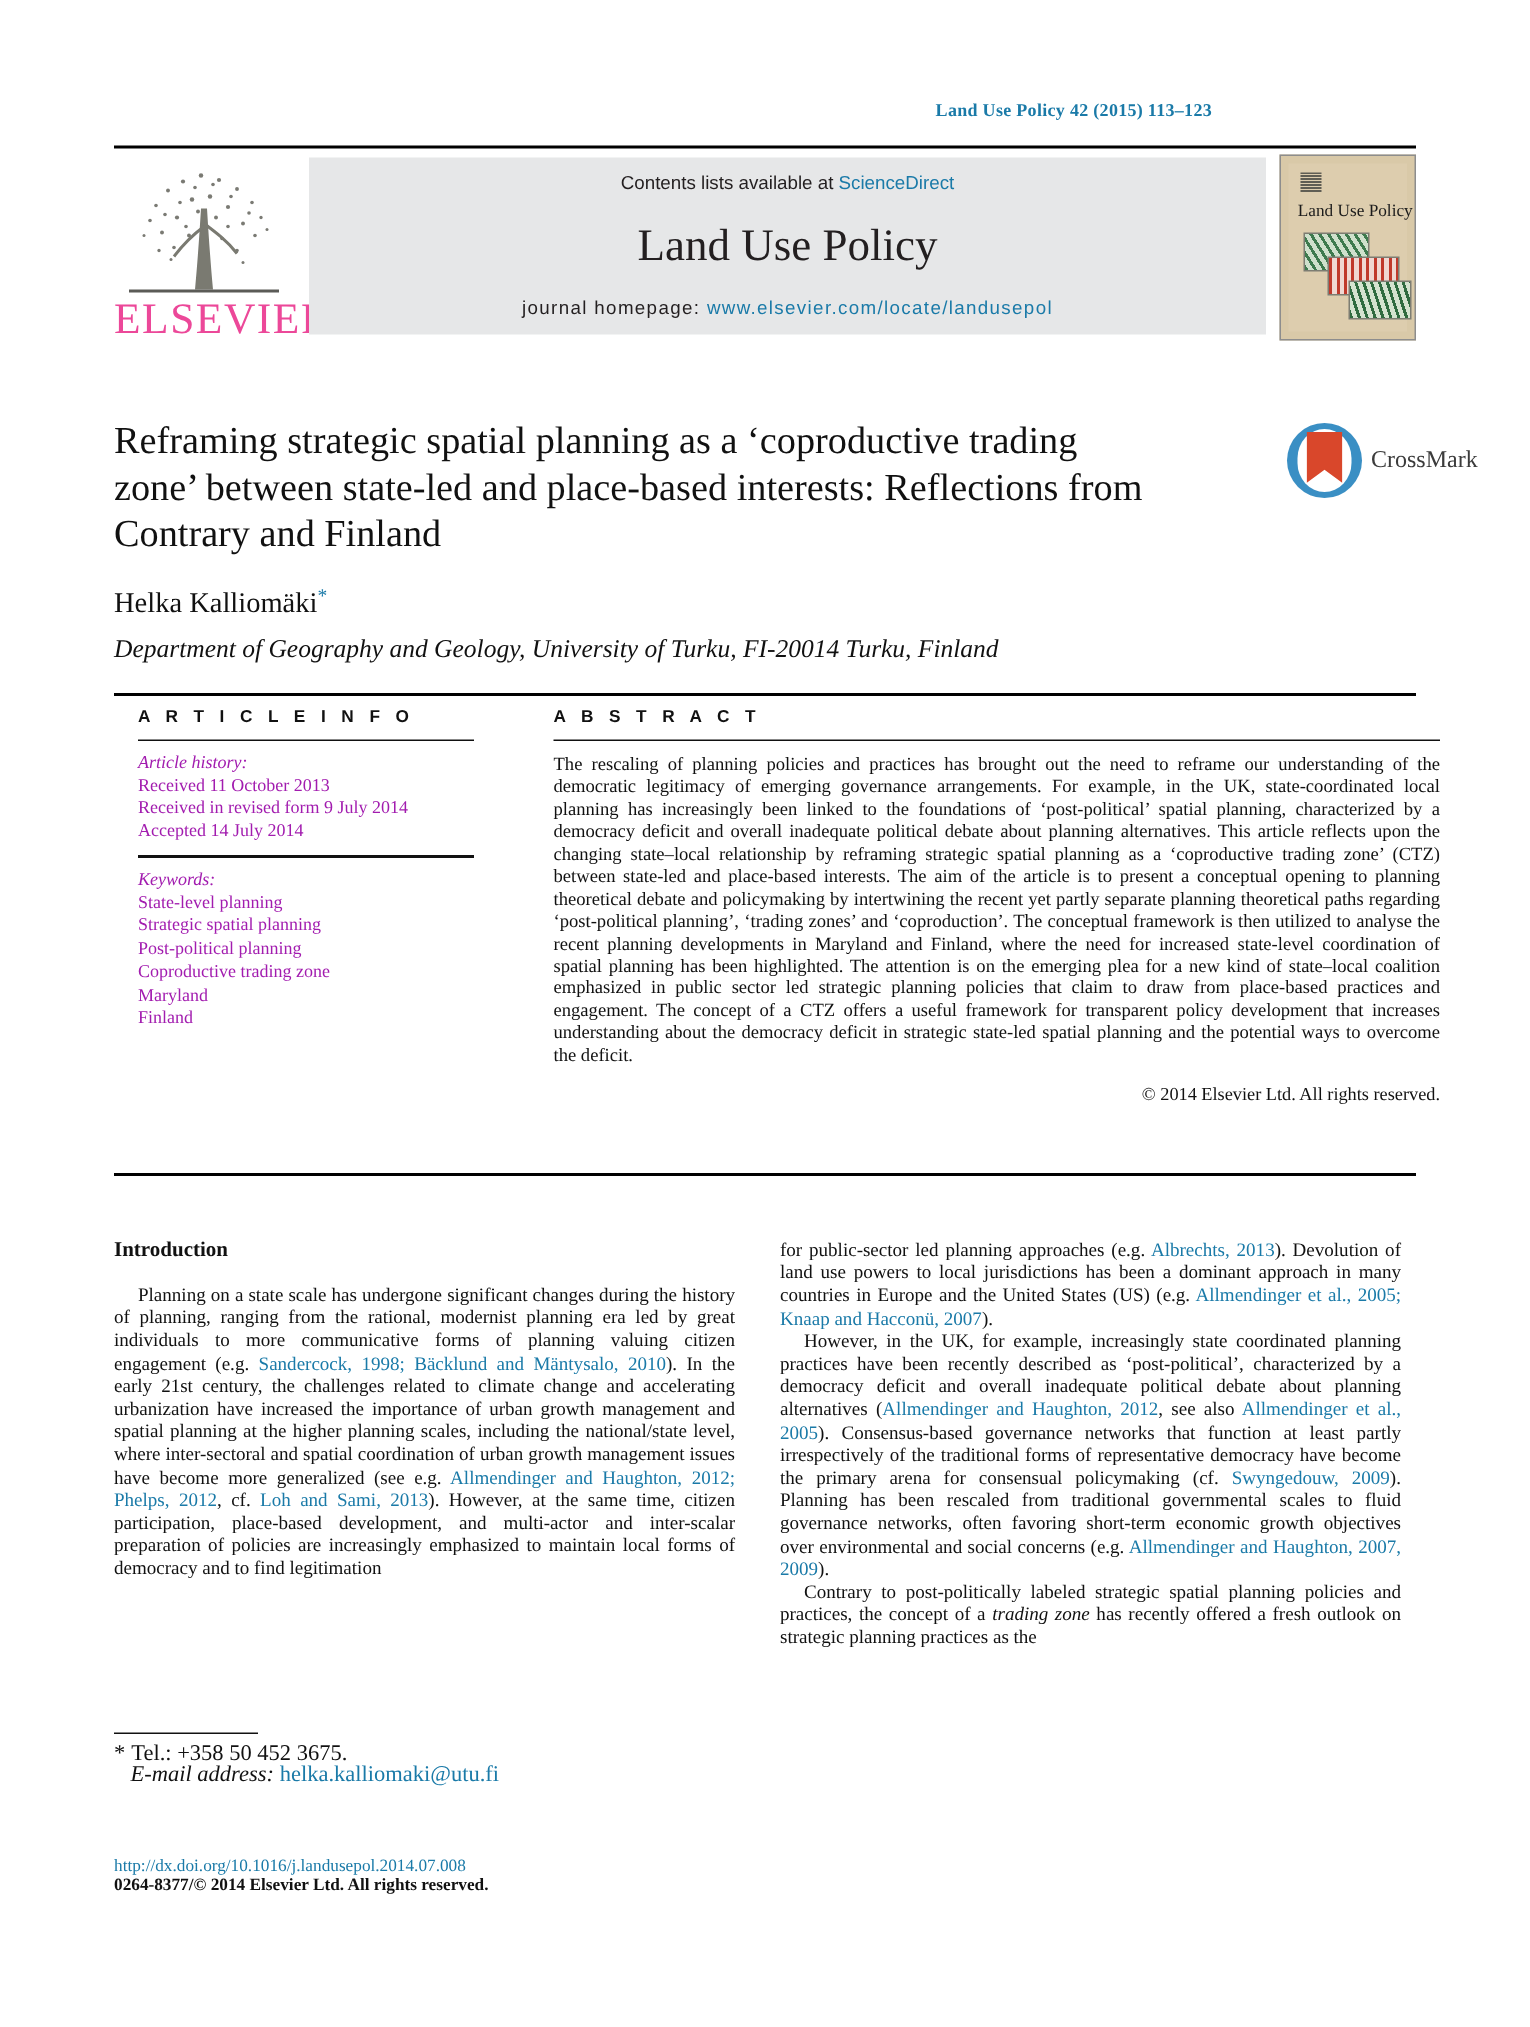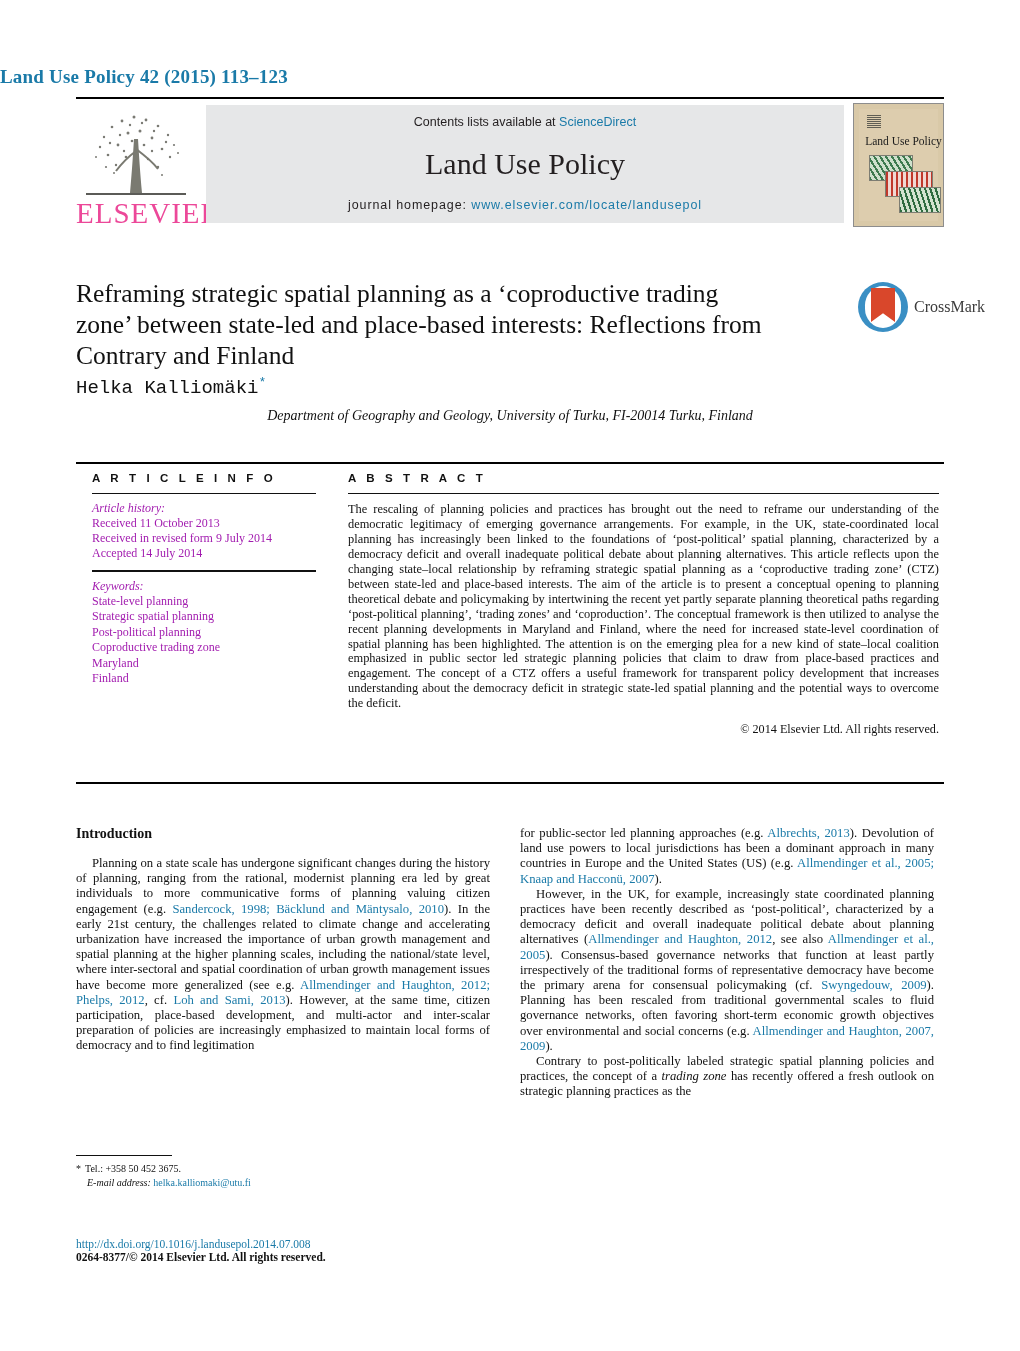--- a/index.html
+++ b/index.html
@@ -9,23 +9,23 @@
     font-family:"Liberation Serif", serif;
     color:#000;
     position:relative;
     overflow:hidden;
   }
   .page{ width:1020px; height:1351px; position:relative; }
 
   
   .runhead{
     position:absolute; top:66px; left:0; width:808px;
-    text-align:left;
-    font-family:"Liberation Serif", serif;
-    font-weight:bold; font-size:19px;
+    text-align:right;
+    font-family:"Liberation Serif", serif;
+    font-weight:bold; font-size:12px;
     color:#1a7aa8; letter-spacing:.2px;
   }
 
   
   .masthead{
     position:absolute; top:97px; left:76px; width:868px; height:133px;
   }
   .mast-rule{
     position:absolute; top:0; left:0; width:868px; height:2px; background:#000;
   }
@@ -86,28 +86,28 @@
           repeating-linear-gradient(72deg,#2f6b3f 0 2px,#d4e3cf 2px 5px);}
 
   
   .titleblock{ position:absolute; top:278px; left:76px; width:868px; }
   .art-title{
     width:700px;
     font-family:"Liberation Serif", serif;
     font-size:25.5px; line-height:31px; color:#111; font-weight:400;
   }
   .authors{
-    margin-top:4px;
-    font-family:Liberation Mono, monospace; font-size:19px; color:#111;
+    margin-top:18px;
+    font-family:Liberation Serif, serif; font-size:19px; color:#111;
   }
   .authors .star{ color:#1a7aa8; font-size:13px; vertical-align:super;}
   .affil{
     margin-top:9px;
     font-family:"Liberation Serif", serif; font-style:italic;
-    font-size:14px; color:#111;text-align:center;
+    font-size:17px; color:#111;
   }
   .crossmark{
     position:absolute; top:4px; left:782px; width:105px; height:52px;
   }
   .cm-circle{
     position:absolute; top:0; left:0; width:50px; height:50px; border-radius:50%;
     background:#3a8fc4;
   }
   .cm-white{
     position:absolute; top:4px; left:7px; width:36px; height:42px;
@@ -132,21 +132,21 @@
   .colhead{
     font-family:"Liberation Sans", sans-serif; font-weight:bold;
     font-size:11.5px; letter-spacing:3.6px; color:#111;
   }
   .info-col{ position:absolute; top:10px; left:16px; width:232px; }
   .info-rule{ width:224px; height:1.4px; background:#111; margin:9px 0 7px 0;}
   .info-txt{ font-family:"Liberation Serif", serif; font-size:12px; line-height:15px; color:#a21caf;}
   .info-txt .lbl{ font-style:italic; display:block;}
   .kw-list div{ font-family:"Liberation Serif", serif; font-size:12px; line-height:15.5px;}
 
-  .abs-col{ position:absolute; top:10px; left:272px; width:591px; }
+  .abs-col{ position:absolute; top:10px; left:293px; width:591px; }
   .abs-rule{ width:591px; height:1.4px; background:#111; margin:9px 0 8px 0;}
   .abs-body{
     font-family:"Liberation Serif", serif;
     font-size:12.4px; line-height:14.9px; text-align:justify; color:#111;
     hyphens:auto;
   }
   .abs-copy{
     margin-top:11px; text-align:right;
     font-family:"Liberation Serif", serif; font-size:12.2px; color:#111;
   }
@@ -164,21 +164,21 @@
     font-family:"Liberation Serif", serif; font-size:12.7px; line-height:15.2px;
     text-align:justify; color:#111; text-indent:16px; hyphens:auto;
   }
   .para + .para{ margin-top:0; }
   a.ref, .ref{ color:#1a7aa8; text-decoration:none; }
   .ital{ font-style:italic; }
 
   
   .footnotes{ position:absolute; top:1155px; left:76px; width:414px; }
   .fn-rule{ width:96px; height:1.3px; background:#111; margin-bottom:6px;}
-  .fn{ font-family:"Liberation Serif", serif; font-size:10px; line-height:14px; color:#111;}
+  .fn{ font-family:"Liberation Serif", serif; font-size:15px; line-height:14px; color:#111;}
   .fn .mark{ margin-right:4px;}
   .fn .em{ font-style:italic;}
 
   .bottominfo{ position:absolute; top:1238px; left:76px; width:470px;}
   .doi{ font-family:"Liberation Serif", serif; font-size:11.5px; color:#1a7aa8; }
   .issn{ font-family:"Liberation Serif", serif; font-size:11.5px; color:#111; font-weight:bold; margin-top:1px;}
 </style>
 </head>
 <body>
 

